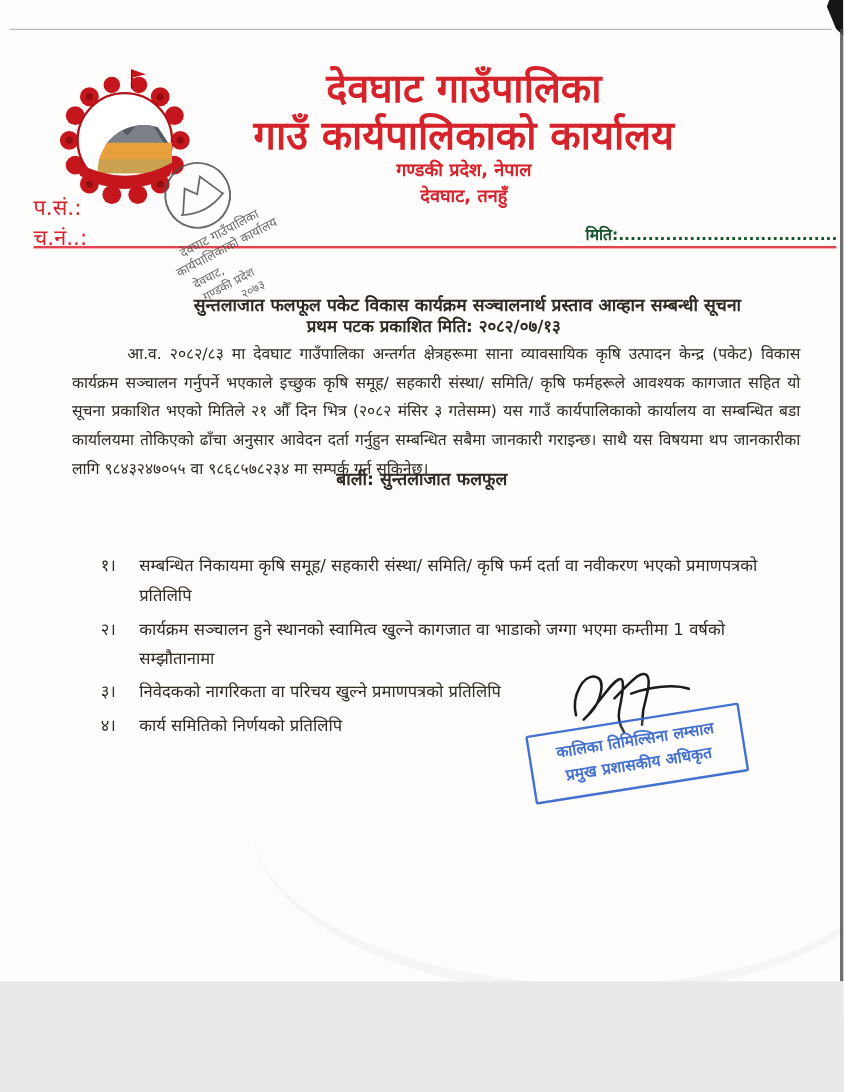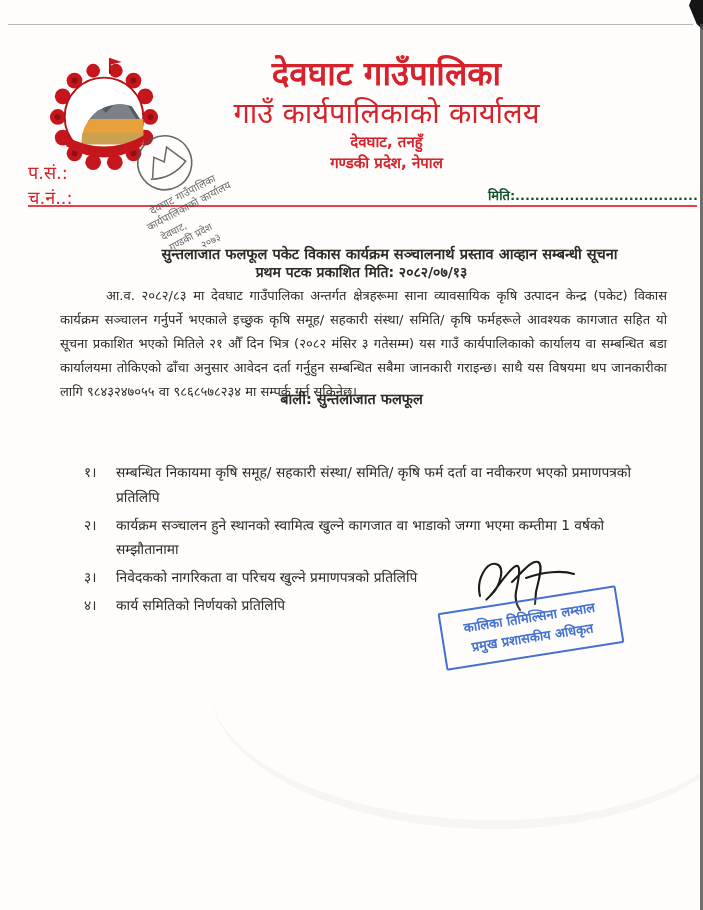--- a/index.html
+++ b/index.html
@@ -1,32 +1,32 @@
 <!DOCTYPE html>
 <html><head>
 <meta charset="utf-8">
 <style>
   html,body{margin:0;padding:0;background:#e9e9e9;}
   .page{
-    position:relative;width:703px;height:910px;margin:0 auto;
+    position:relative;width:703px;height:818px;margin:0 auto;
     background:#fefdfb;overflow:hidden;
     font-family:"DejaVu Sans",sans-serif;color:#2f2a24;
   }
   
   .scan-topline{position:absolute;left:8px;right:10px;top:24px;height:1px;background:#b9b9b9;}
   .scan-corner{position:absolute;right:0;top:0;width:14px;height:30px;background:#151515;
     clip-path:polygon(15% 0,100% 0,100% 100%,55% 80%,0 18%);}
   .scan-edge{position:absolute;right:0;top:24px;bottom:0;width:3px;background:#4a4a4a;opacity:.8;}
   .scan-arc{position:absolute;left:210px;top:560px;width:540px;height:260px;border-radius:50%;
     border-bottom:9px solid rgba(120,120,120,.06);transform:rotate(2deg);}
   
   .logo{position:absolute;left:48px;top:56px;width:112px;height:118px;}
   .titles{position:absolute;left:110px;right:40px;top:54px;text-align:center;}
   .t1{font-size:33px;line-height:40px;font-weight:700;}
-  .t2{font-size:29px;line-height:38px;font-weight:400;}
+  .t2{font-size:33px;line-height:38px;font-weight:700;}
   .addr{font-size:15px;line-height:21px;font-weight:700;}
   .red{color:#d6232b;}
   .ref-label{position:absolute;left:28px;font-size:18px;font-weight:400;color:#d6232b;}
   .date-line{position:absolute;left:488px;top:186px;font-size:13px;font-weight:700;color:#14532d;white-space:nowrap;}
   .rule{position:absolute;left:28px;right:6px;top:205px;height:2px;background:#e8414e;}
   
   .office-stamp{position:absolute;left:96px;top:122px;width:170px;height:140px;opacity:.85;}
   
   .subject{position:absolute;left:118px;right:42px;top:216px;text-align:center;
     font-size:14.5px;font-weight:700;color:#2f2a24;margin-top:27px;}
@@ -94,22 +94,22 @@
     <g>
       <line x1="62" y1="2" x2="62" y2="18" stroke="#7a1114" stroke-width="1.6"></line>
       <polygon points="62,2 74,6 62,9" fill="#c4161c"></polygon>
       <polygon points="62,9 73,13 62,16" fill="#c4161c"></polygon>
     </g>
   </svg>
 
   <div class="titles">
     <div class="t1 red">देवघाट गाउँपालिका</div>
     <div class="t2 red">गाउँ कार्यपालिकाको कार्यालय</div>
+    <div class="addr red">गण्डकी प्रदेश, नेपाल</div>
     <div class="addr red">देवघाट, तनहुँ</div>
-    <div class="addr red">गण्डकी प्रदेश, नेपाल</div>
   </div>
 
   <div class="ref-label" style="top:160px;">प.सं.:</div>
   <div class="ref-label" style="top:185px;">च.नं..:</div>
   <div class="date-line">मिति:.....................................</div>
   <div class="rule"></div>
 
   <svg class="office-stamp" viewBox="0 0 170 140">
     <g transform="rotate(-28 85 65)" fill="#4f4f4f">
       <circle cx="82" cy="36" r="27" fill="none" stroke="#4f4f4f" stroke-width="1.6"></circle>

